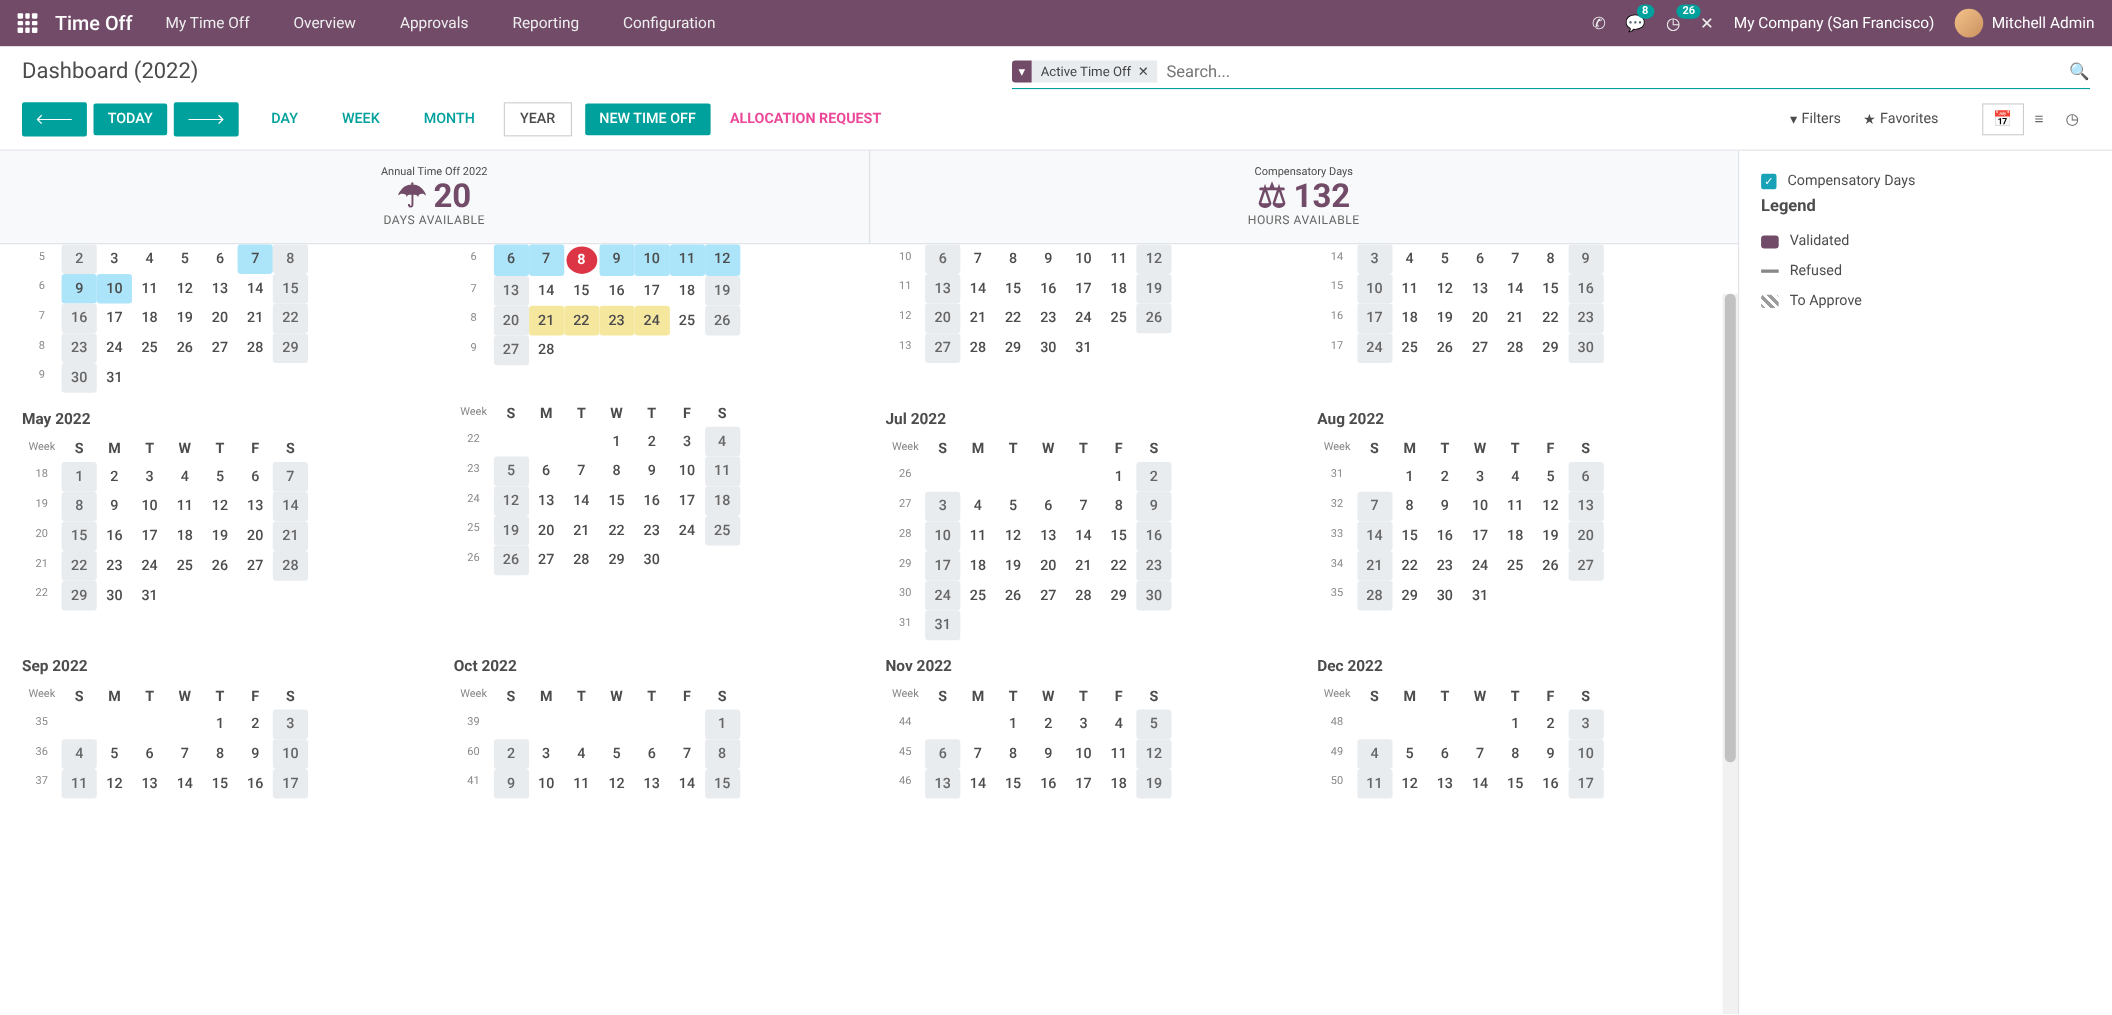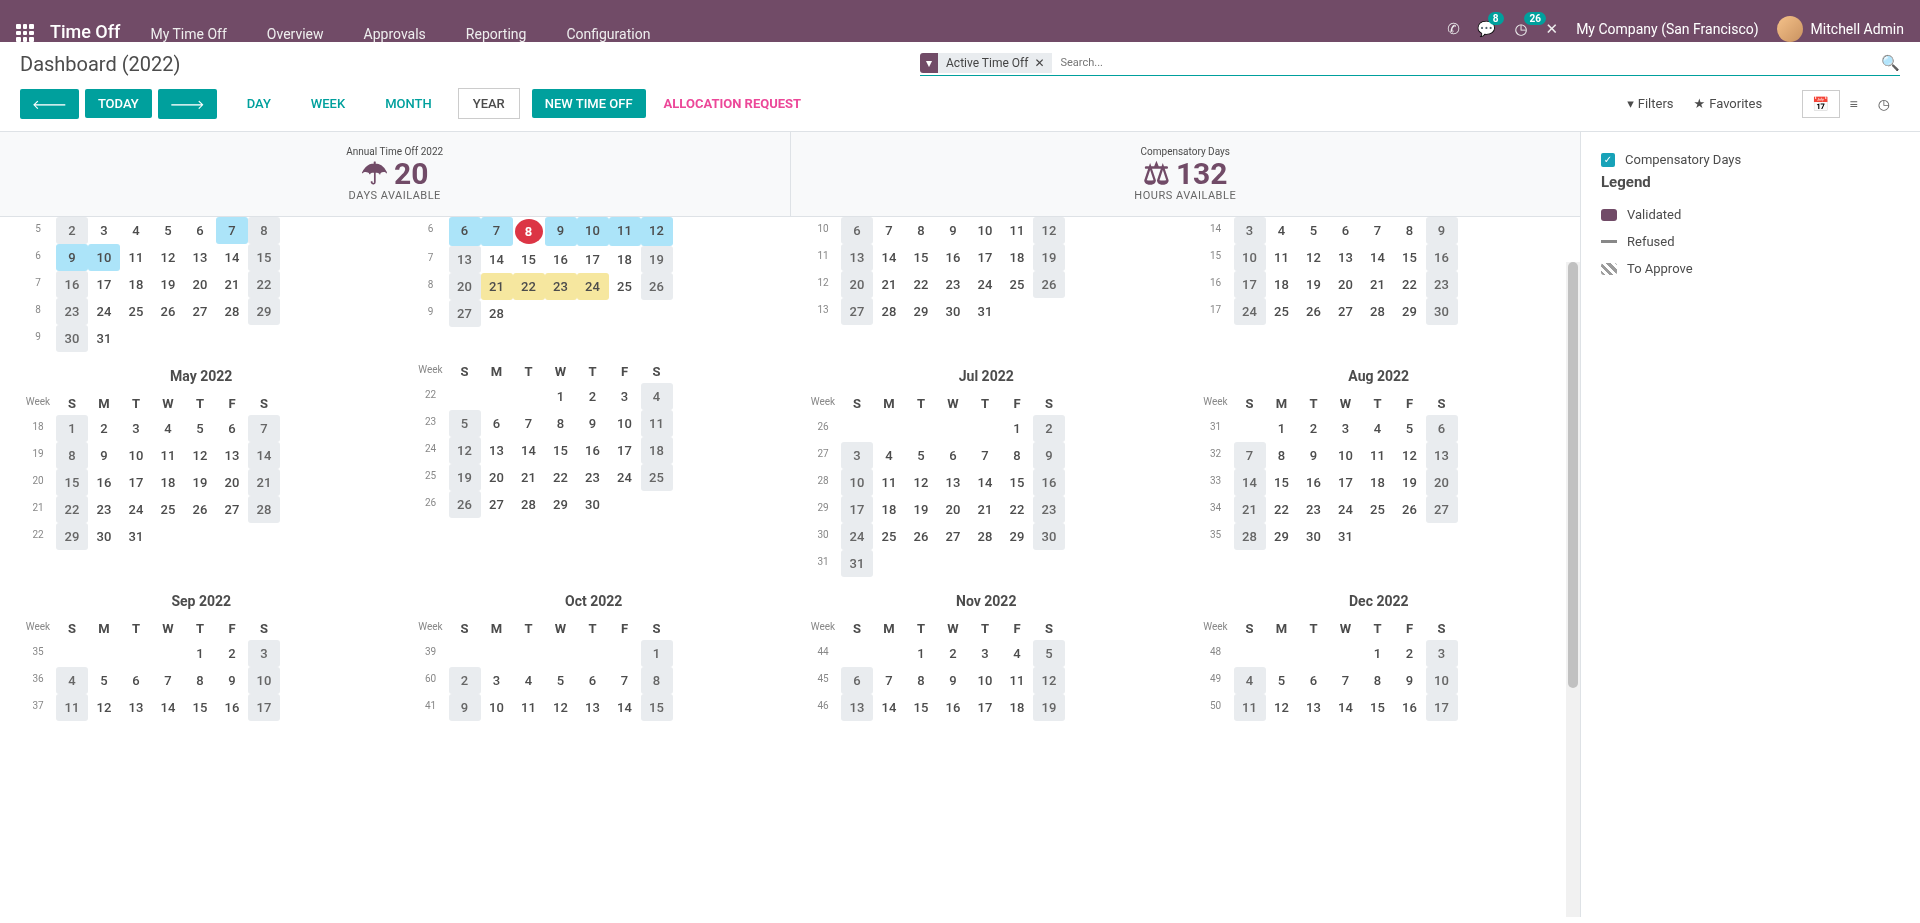--- a/index.html
+++ b/index.html
@@ -1,34 +1,34 @@
 <!DOCTYPE html>
 <html><head>
 <meta charset="utf-8">
 <style>
 *{box-sizing:border-box;margin:0;padding:0;font-family:-apple-system,BlinkMacSystemFont,"Segoe UI",Roboto,sans-serif}
 body{background:#fff;color:#4c4c4c;font-size:13px;overflow:hidden;width:1920px;height:923px;position:relative}
-.topnav{background:#714B67;height:42px;display:flex;align-items:flex-end;padding:0 16px;color:#fff}
+.topnav{background:#714B67;height:42px;display:flex;align-items:center;padding:0 16px;color:#fff}
 .apps-icon{width:18px;height:18px;display:grid;grid-template-columns:repeat(3,1fr);grid-template-rows:repeat(3,1fr);gap:2px;margin-right:16px;cursor:pointer}
 .apps-icon span{background:#fff;border-radius:1px}
 .nav-brand{font-size:18px;font-weight:500;margin-right:30px}
 .nav-items{display:flex;gap:40px}
 .nav-items a{color:#eee;font-size:14px;cursor:pointer}
 .nav-right{margin-left:auto;display:flex;align-items:center;gap:18px}
 .nav-right .ico{font-size:15px;cursor:pointer;color:#eee;position:relative}
 .badge{position:absolute;top:-8px;left:10px;background:#00A09D;color:#fff;border-radius:10px;font-size:10px;padding:1px 5px;font-weight:700}
 .company{font-size:14px}
 .avatar{width:26px;height:26px;border-radius:50%;background:linear-gradient(135deg,#f5c28a,#c99260);display:inline-block}
 .user{display:flex;align-items:center;gap:8px;font-size:14px}
 .subhead{display:flex;align-items:flex-start;padding:10px 20px 0;border-bottom:0}
 .page-title{font-size:20px;color:#4c4c4c}
 .search-wrap{margin-left:auto;display:flex;align-items:center;flex:1;max-width:980px;border-bottom:1px solid #00A09D;padding-bottom:2px;margin-bottom:2px}
 .facet{background:#714B67;color:#fff;padding:3px 6px;border-radius:3px 0 0 3px;font-size:12px;display:flex;align-items:center}
 .facet-val{background:#e9ecef;color:#444;padding:3px 8px;font-size:12px;display:flex;align-items:center;gap:6px}
-.search-input{border:none;outline:none;flex:1;padding:4px 8px;font-size:11px;background:transparent}
+.search-input{border:none;outline:none;flex:1;padding:4px 8px;font-size:15px;background:transparent}
 .search-ico{margin-left:auto;font-size:15px;color:#666;cursor:pointer}
 .toolbar{display:flex;align-items:center;padding:10px 20px 12px;gap:6px}
 .btn{background:#00A09D;color:#fff;border:none;padding:7px 13px;font-size:13px;cursor:pointer;border-radius:2px;font-weight:500}
 .btn-arrow{padding:7px 12px}
 .nav-scale{display:flex;margin-left:10px;gap:12px}
 .scale-btn{background:transparent;border:none;color:#00A09D;padding:7px 14px;font-size:13px;cursor:pointer;font-weight:500}
 .scale-btn.active{background:#fff;border:1px solid #ccc;color:#4c4c4c}
 .btn-primary{background:#00A09D;margin-left:6px}
 .link-btn{background:none;border:none;color:#ec4899;font-size:13px;font-weight:700;cursor:pointer;padding:7px 12px}
 .toolbar-right{margin-left:auto;display:flex;gap:20px;align-items:center}
@@ -40,21 +40,21 @@
 .content{flex:1;overflow:hidden;position:relative}
 .summary{display:flex;border-bottom:1px solid #dee2e6;background:#f8f9fa}
 .summary-col{flex:1;text-align:center;padding:14px;border-right:1px solid #dee2e6}
 .summary-col:last-child{border-right:none}
 .summary-title{font-size:10px;color:#4c4c4c;margin-bottom:2px}
 .summary-val{font-size:30px;font-weight:700;color:#714B67;display:flex;align-items:center;justify-content:center;gap:6px;line-height:1}
 .summary-sub{font-size:11px;color:#666;letter-spacing:0.5px}
 .cal-scroll{height:calc(100% - 96px);overflow-y:auto;padding:0 20px}
 .months{display:grid;grid-template-columns:repeat(4,1fr);gap:8px 30px}
 .month{}
-.month-name{text-align:center;font-weight:700;font-size:14px;padding:8px 0;color:#4c4c4c}
+.month-name{text-align:left;font-weight:700;font-size:14px;padding:8px 0;color:#4c4c4c}
 .month-grid{display:grid;grid-template-columns:36px repeat(7,32px);font-size:13px}
 .wk-hdr{font-size:10px;color:#888;text-align:center;padding:4px 0;font-weight:400}
 .dow{text-align:center;font-weight:700;padding:4px 0;color:#4c4c4c}
 .wk{font-size:10px;color:#888;text-align:center;padding:6px 0}
 .day{text-align:center;padding:6px 0;cursor:pointer;border-radius:3px;color:#4c4c4c;font-weight:500;font-size:13px}
 .day.wkend{background:#e9ecef;color:#666}
 .day.empty{background:transparent}
 .day.today{background:#dc3545;color:#fff;border-radius:50%;margin:2px;padding:5px 0;font-weight:700}
 .day.approved{background:#ace4f9;color:#4c4c4c}
 .day.toapprove{background:#f6e79f}

